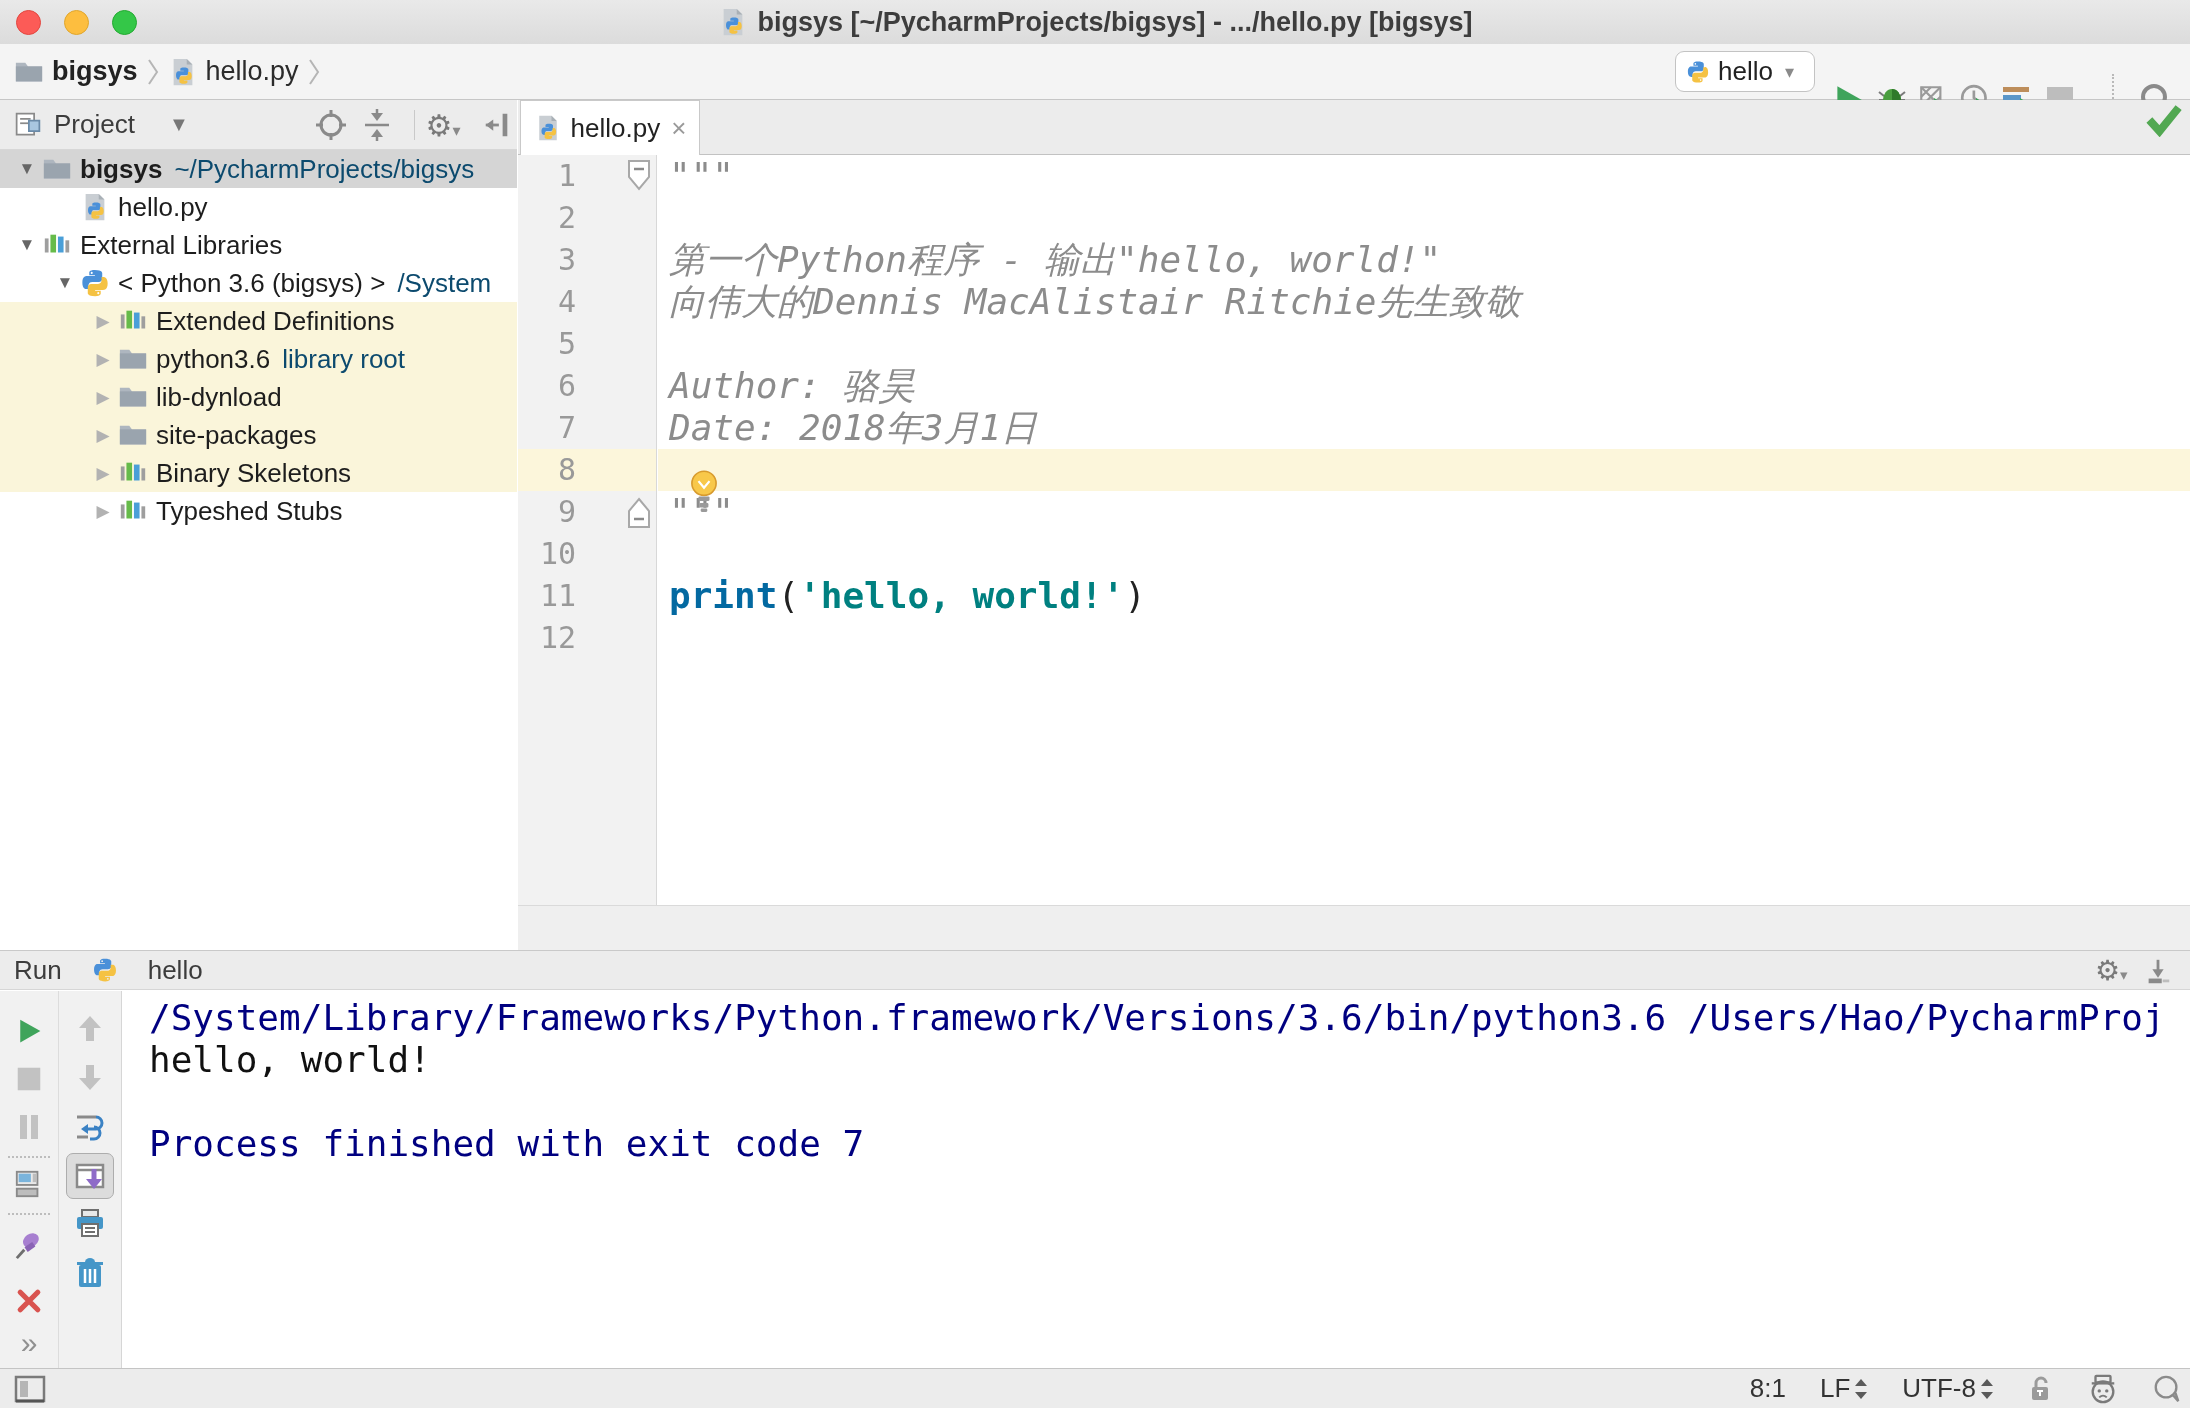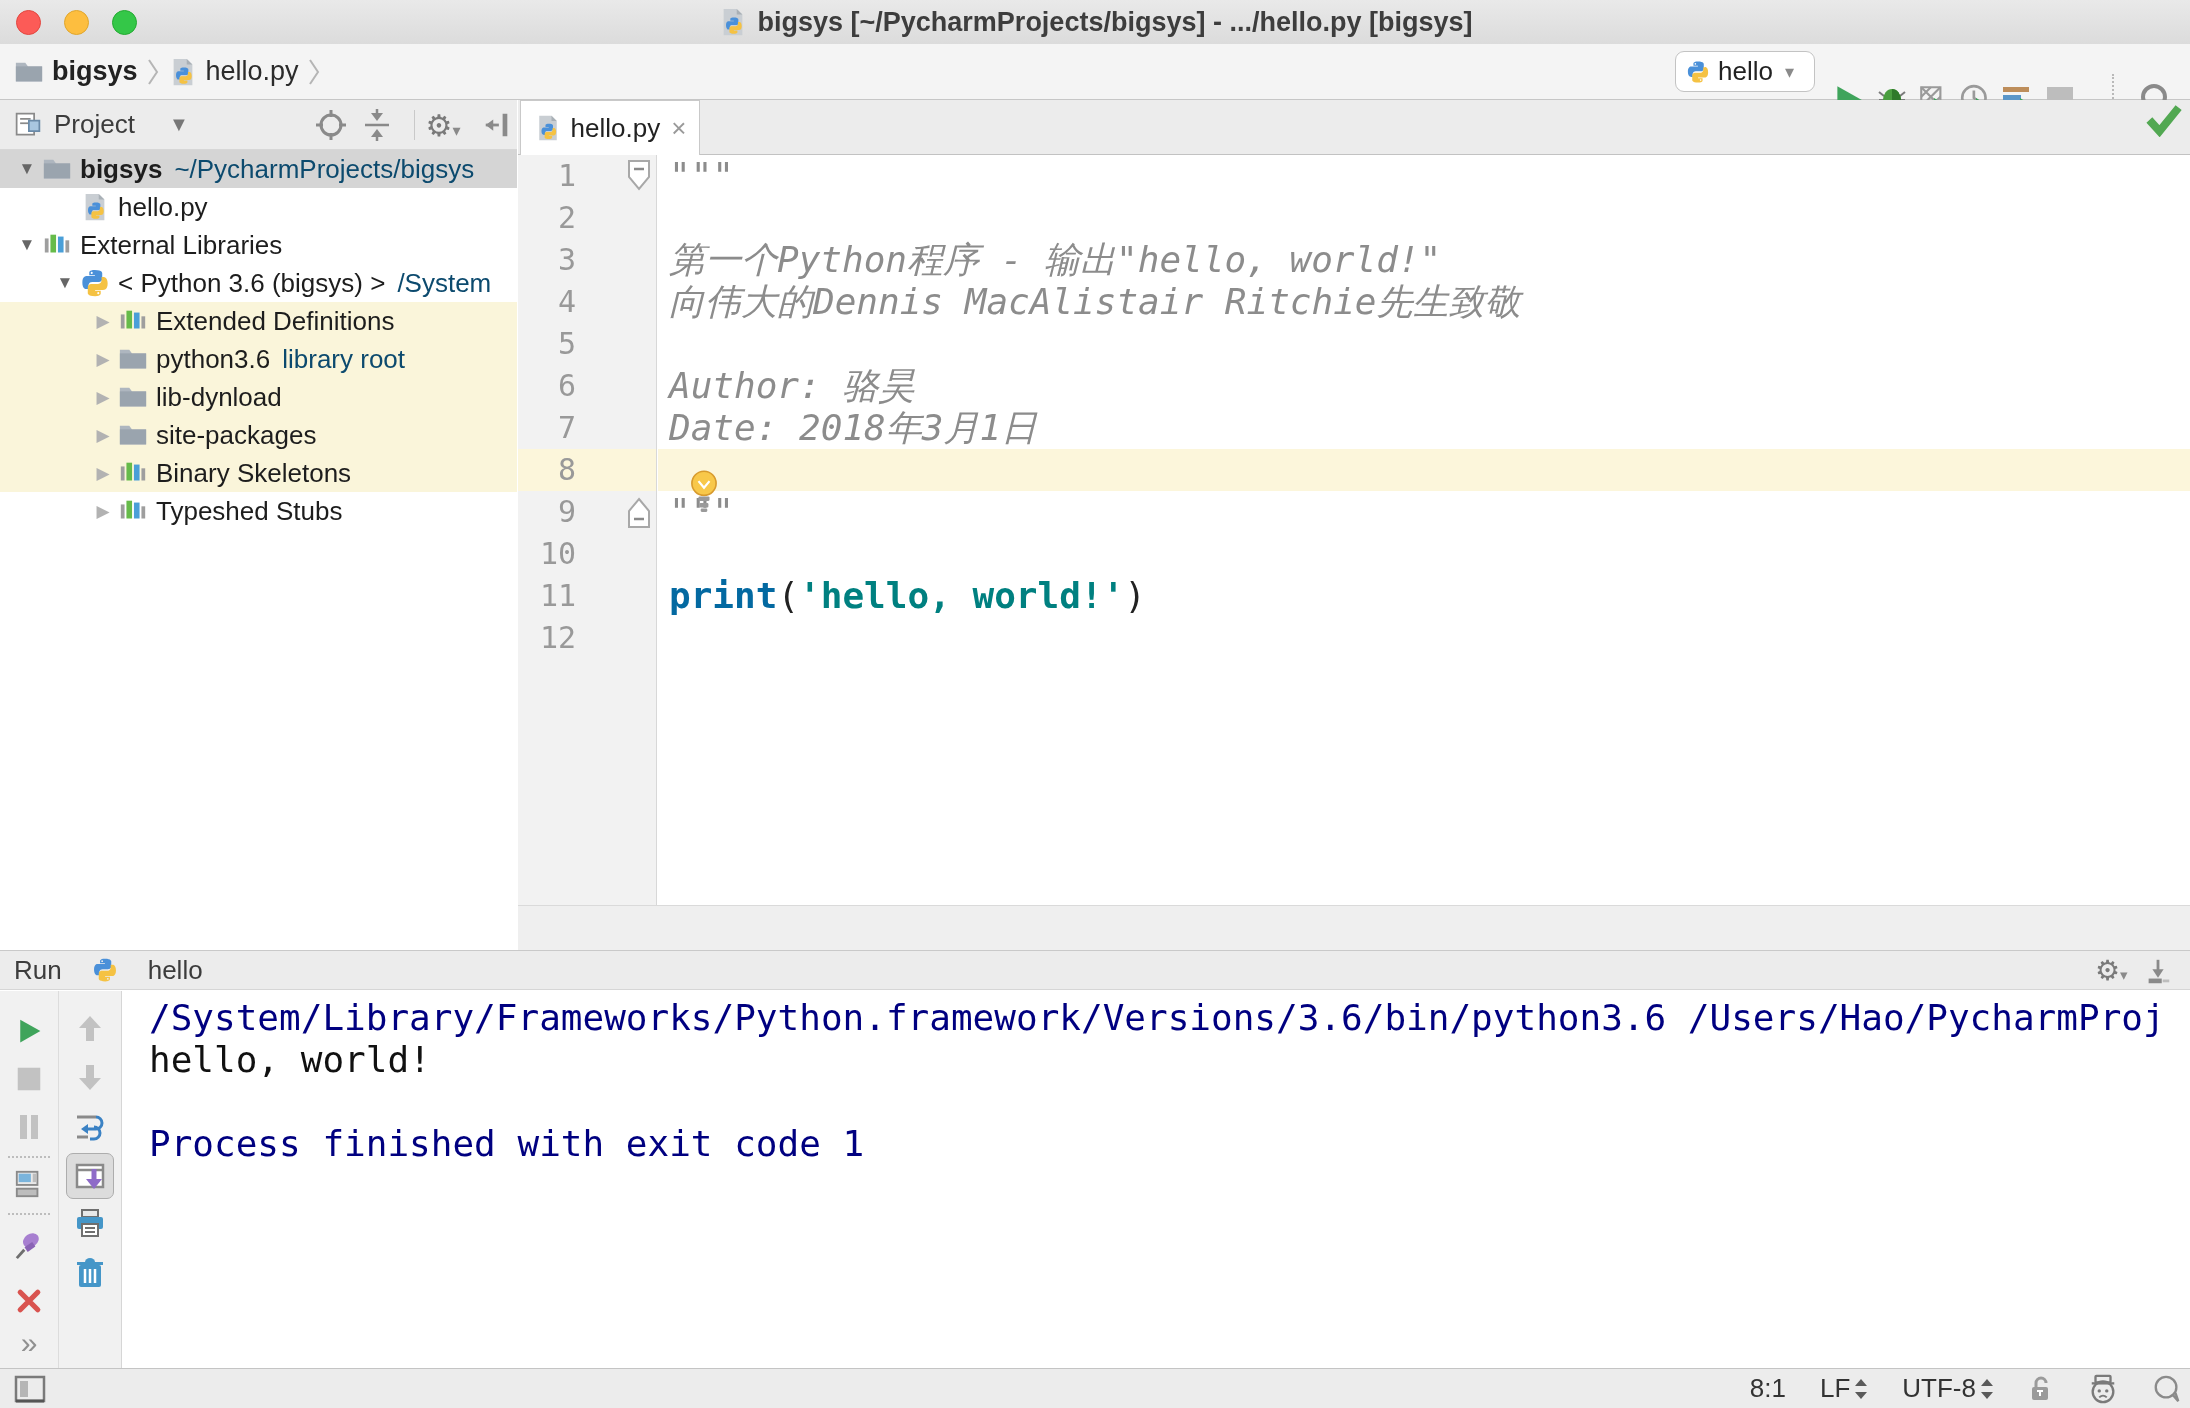--- a/index.html
+++ b/index.html
@@ -572,21 +572,21 @@
           <rect x="2" y="5" width="26" height="3" fill="#4596c8"></rect>
           <path d="M10 5 a5 4 0 0 1 10 0z" fill="#4596c8"></path>
           </svg>
         </span>
     </div>
 
     <div id="console">
         <div class="con-line con-system">/System/Library/Frameworks/Python.framework/Versions/3.6/bin/python3.6 /Users/Hao/PycharmProj</div>
         <div class="con-line con-stdout">hello, world!</div>
         <div class="con-line con-stdout"> </div>
-        <div class="con-line con-system">Process finished with exit code 1</div>
+        <div class="con-line con-system">Process finished with exit code 7</div>
       </div>
   </div>
 </div>
 
 <div class="abs" id="statusbar">
   <span style="position:absolute;left:14px;">
     <svg width="32" height="28" viewBox="0 0 32 28">
       <rect x="2" y="2" width="28" height="24" fill="none" stroke="#7a7a7a" stroke-width="2.5"></rect>
       <rect x="6" y="6" width="8" height="16" fill="#b5b5b5"></rect>
       <line x1="2" y1="26" x2="30" y2="26" stroke="#555" stroke-width="3"></line>

